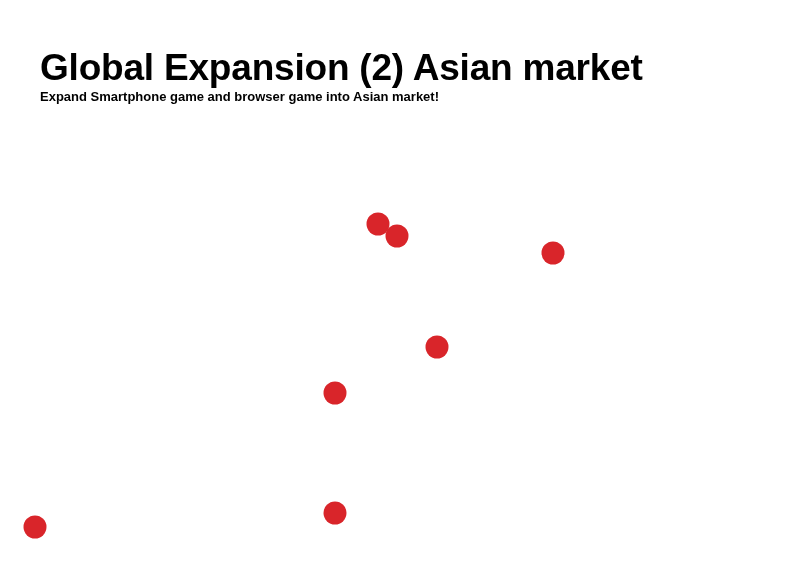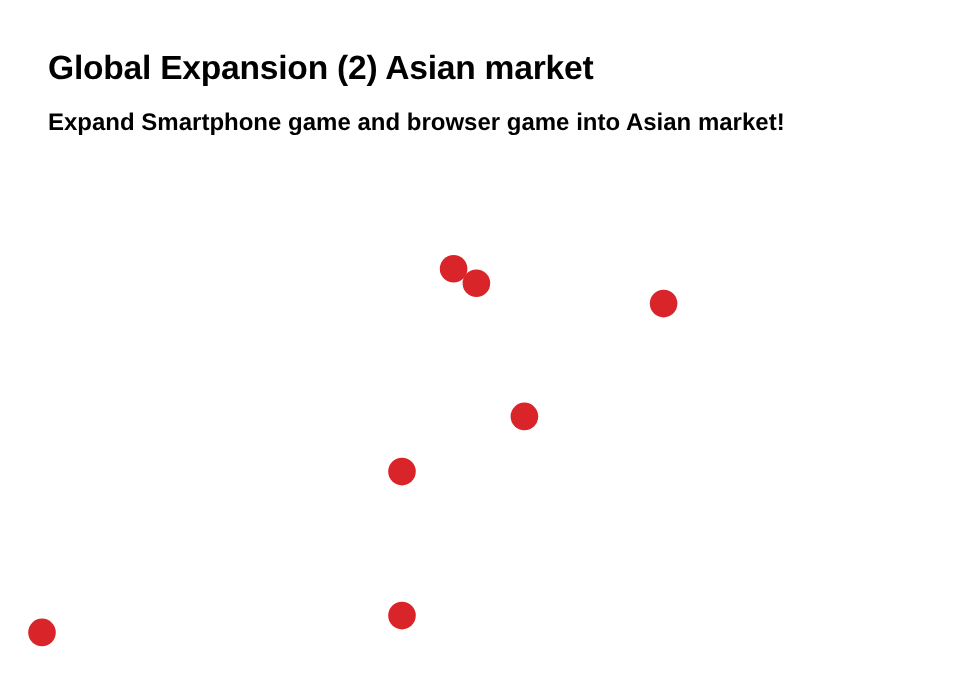--- a/index.html
+++ b/index.html
@@ -18,32 +18,32 @@
     position: relative;
     width: 800px;
     height: 565px;
     background: #ffffff;
     overflow: hidden;
   }
   #slide-title {
     position: absolute;
     left: 40px;
     top: 22px;
-    font-size: 28px;
+    font-size: 37px;
     font-weight: bold;
     color: #000000;
     letter-spacing: -0.2px;
     white-space: nowrap;
     line-height: 1.15;
   }
   #body-text {
     position: absolute;
     left: 40px;
     top: 88px;
-    font-size: 20px;
+    font-size: 13px;
     font-weight: bold;
     color: #000000;
     line-height: 1.42;
     white-space: nowrap;
   }
   .body-line {
     display: block;
   }
   #map-layer {
     position: absolute;

